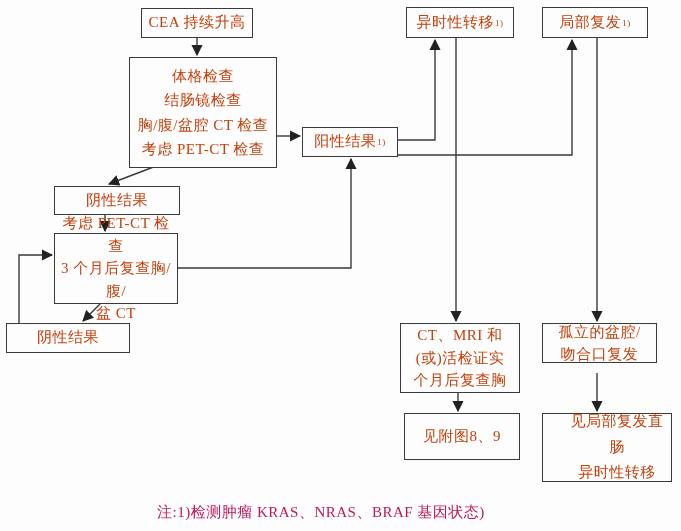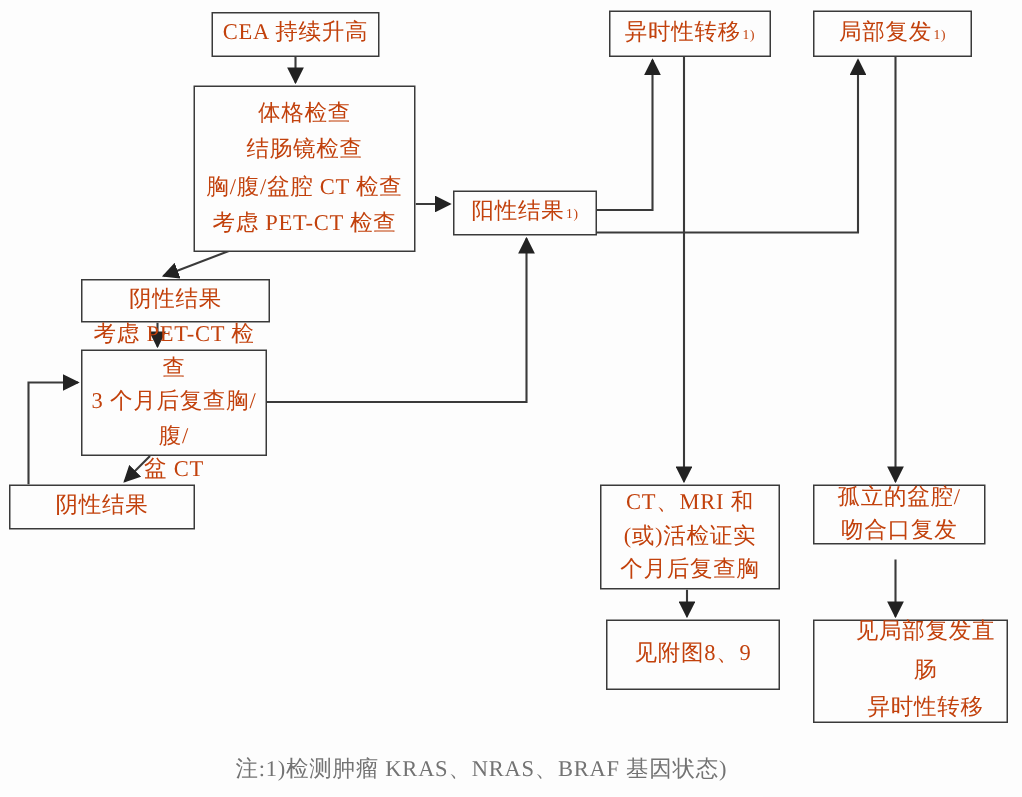--- a/index.html
+++ b/index.html
@@ -46,21 +46,21 @@
   #petct{left:54px;top:233px;width:124px;height:71px;line-height:1.5;}
   #negative2{left:6px;top:323px;width:124px;height:30px;}
   #ct-mri{left:400px;top:323px;width:120px;height:70px;line-height:1.5;}
   #pelvic{left:542px;top:323px;width:115px;height:40px;line-height:1.5;}
   #fig89{left:404px;top:413px;width:116px;height:47px;}
   #guideline{left:542px;top:413px;width:130px;height:69px;line-height:1.7;padding-left:20px;}
   #note{
     position:absolute;
     left:157px;top:503px;
     font-size:15px;
-    color:#737373;
+    color:#be185d;
     letter-spacing:0.5px;
     white-space:nowrap;
   }
 </style>
 </head>
 <body>
 
 <div id="canvas">
 
   <svg id="connectors" viewBox="0 0 681 531" fill="none" stroke="#3a3a3a" stroke-width="1.4">

